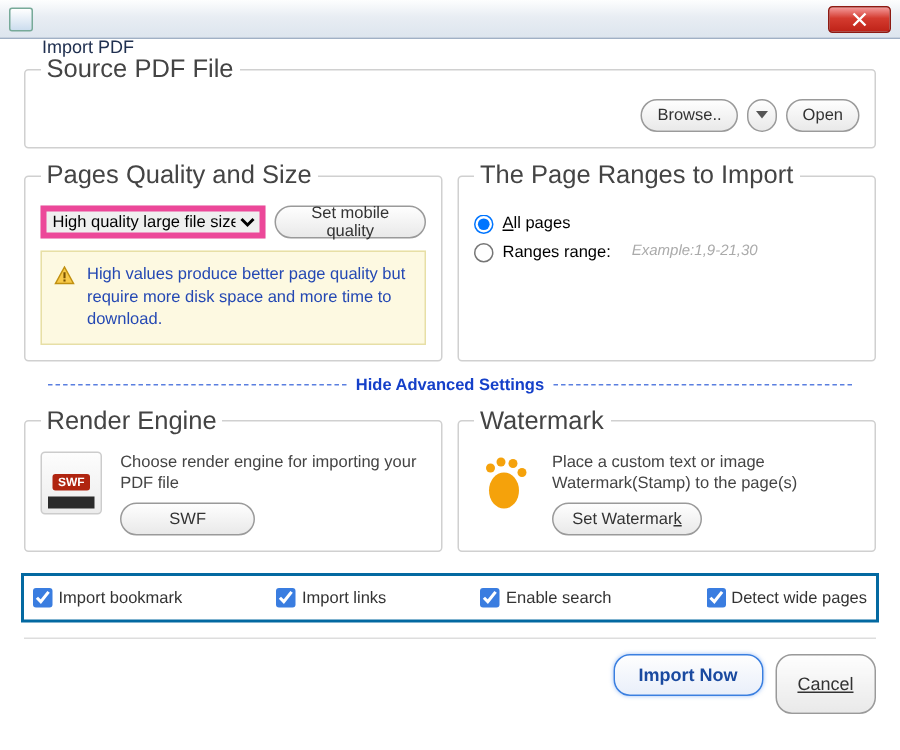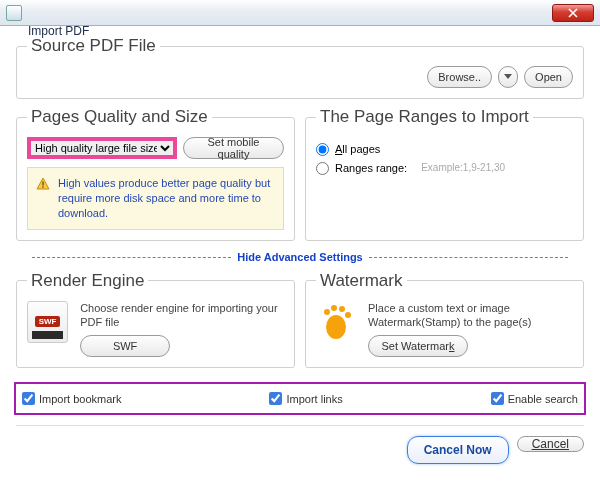--- a/index.html
+++ b/index.html
@@ -19,37 +19,37 @@
 .btn.arrow { width: 20px; padding: 0; }
 .two-col { display: flex; gap: 10px; }
 .two-col > * { flex: 1; }
 select.quality { width: 150px; height: 22px; border: 4px solid #ec4899; font-size: 11px; }
 .infobox { margin-top: 8px; background: #fdf9e1; border: 1px solid #e7dfa6; padding: 8px 8px 8px 30px; position: relative; color: #2448b3; line-height: 1.35; }
 .infobox .warn { position: absolute; left: 8px; top: 9px; width: 14px; height: 14px; }
 .infobox .warn svg { width: 14px; height: 14px; }
 .radio-row { display: flex; align-items: flex-start; gap: 6px; margin: 6px 0; }
 input[type=radio] { margin: 0; }
 input[type=text].range { width: 86px; height: 20px; border: 1px solid #bbb; padding: 1px 4px; color: #888; font-size: 11px; }
-.example { color: #aaa; font-size: 10px; margin-left: 8px; }
+.example { color: #aaa; font-size: 10px; margin-left: 8px; font-style: italic; }
 .divider { text-align: center; color: #1540c9; font-size: 11px; font-weight: bold; margin: 2px 0 8px 0; }
 .divider::before, .divider::after { content: ""; display: inline-block; vertical-align: middle; width: 35%; border-top: 1px dashed #5a7fe0; margin: 0 6px; }
 .engine-col { display: flex; gap: 12px; align-items: flex-start; }
 .swf-icon { width: 48px; height: 42px; background: linear-gradient(#fdfdfd,#ececec); border: 1px solid #ccc; border-radius: 3px; position: relative; display: flex; flex-direction: column; align-items: center; justify-content: center; }
 .swf-icon .tag { background: #b02510; color: #fff; font-size: 8px; font-weight: bold; padding: 1px 4px; border-radius: 2px; }
 .swf-icon .bar { position: absolute; bottom: 3px; left: 4px; right: 4px; height: 8px; background: #2a2a2a; }
 .foot-icon { width: 48px; height: 42px; position:relative; display:flex; align-items:center; justify-content:center; }
 .foot-icon svg { width: 40px; height: 40px; }
 .engine-desc { font-size: 11px; color: #444; line-height: 1.3; }
 .engine-swfbtn { margin-top: 6px; }
-.redbox { border: 2px solid #a21caf; padding: 8px 6px; margin: 6px -2px 0 -2px; display: flex; justify-content: space-between; }
+.redbox { border: 2px solid #0369a1; padding: 8px 6px; margin: 6px -2px 0 -2px; display: flex; justify-content: space-between; }
 .chk { display: flex; align-items: center; gap: 4px; font-size: 11px; color: #333; }
 input[type=checkbox] { margin: 0; accent-color: #3a7de0; }
 .footer { margin-top: 10px; padding-top: 10px; border-top: 1px solid #ddd; display: flex; justify-content: flex-end; gap: 8px; }
 .btn.primary { height: 28px; padding: 0 16px; font-weight: bold; color: #1a4aa0; background: linear-gradient(#fefefe,#e9effa); border: 1.5px solid #3a7fe0; box-shadow: 0 0 3px rgba(60,130,240,.5); font-size: 12px; }
-.btn.cancel { height: 16px; padding: 0 14px; font-size: 12px; text-decoration: underline; }
+.btn.cancel { height: 40px; padding: 0 14px; font-size: 12px; text-decoration: underline; }
 .underline-key { text-decoration: underline; }
 </style>
 </head>
 <body>
 
 <div class="titlebar">
   <div class="icon"></div>
   <div class="title">Import PDF</div>
   <div class="close-btn">
     <svg viewBox="0 0 10 10">
@@ -152,20 +152,24 @@
         <span>Import bookmark</span>
       </label>
     <label class="chk">
         <input type="checkbox" checked="" style="">
         <span>Import links</span>
       </label>
     <label class="chk">
         <input type="checkbox" checked="" style="">
         <span>Enable search</span>
       </label>
+    <label class="chk">
+        <input type="checkbox" checked="" style="">
+        <span>Detect wide pages</span>
+      </label>
   </div>
 
   <div class="footer">
-    <button class="btn primary">Cancel Now</button>
+    <button class="btn primary">Import Now</button>
     <button class="btn cancel">Cancel</button>
   </div>
 
 </div>
 
 </body></html>

